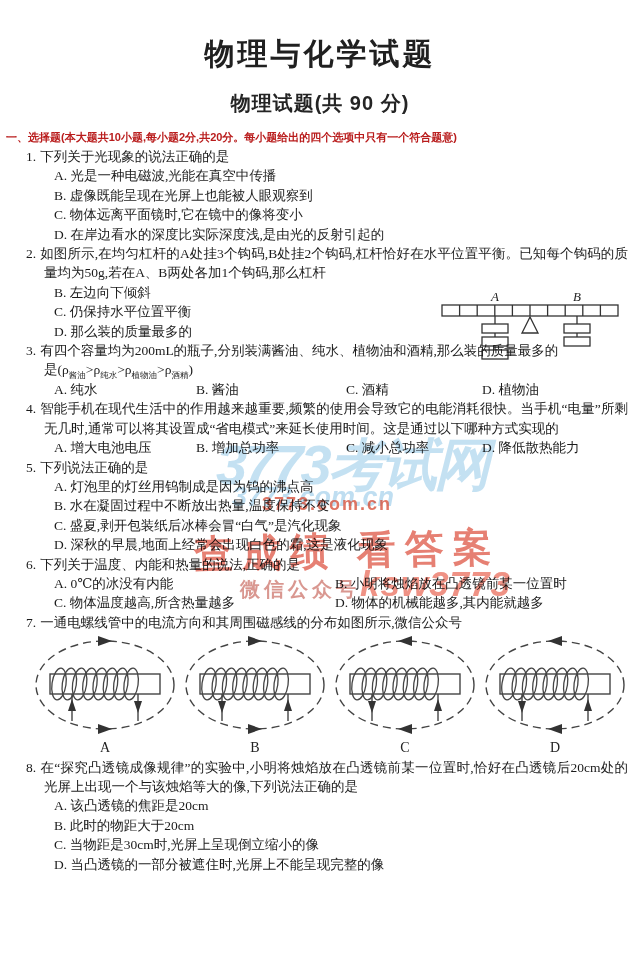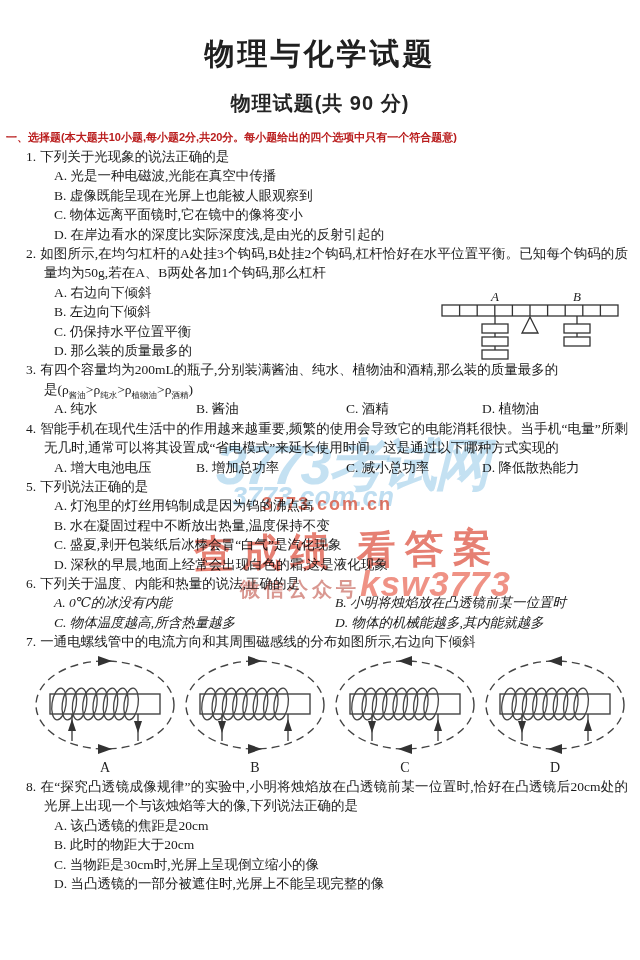--- a/index.html
+++ b/index.html
@@ -26,21 +26,21 @@
   .questions{padding:0 12px 0 26px;font-size:13.5px;line-height:19.4px;}
   .q{position:relative;}
   .stem{padding-left:18px;text-indent:-18px;text-align:justify;}
   .qnum{margin-right:4px;}
   .opt{padding-left:28px;}
   .opts-row{display:flex;padding-left:28px;}
   .opts-row .opt{padding-left:0;}
   .opts-row .c1{width:142px;}
   .opts-row .c2{width:150px;}
   .opts-row .c3{width:136px;}
-  .opts-grid{display:grid;grid-template-columns:281px 1fr;padding-left:28px;font-style:italic;}
+  .opts-grid{display:grid;grid-template-columns:281px 1fr;padding-left:28px;}
   .opts-grid .opt{padding-left:0;}
 
   .q2-opts{width:420px;}
   .lever-diagram{position:absolute;right:4px;top:44px;width:186px;height:84px;}
 
   sub{font-size:8.5px;line-height:0;}
 
   .solenoid-row{display:flex;justify-content:space-between;padding:3px 2px 0 4px;}
   .solenoid{width:152px;text-align:center;}
   .solenoid-figure{width:150px;height:102px;margin:0 auto;}
@@ -90,21 +90,20 @@
       <div class="stem"><span class="qnum">1.</span><span>下列关于光现象的说法正确的是</span></div>
       <div class="opt">A. 光是一种电磁波,光能在真空中传播</div>
       <div class="opt">B. 虚像既能呈现在光屏上也能被人眼观察到</div>
       <div class="opt">C. 物体远离平面镜时,它在镜中的像将变小</div>
       <div class="opt">D. 在岸边看水的深度比实际深度浅,是由光的反射引起的</div>
     </div>
 
     <div class="q">
       <div class="stem"><span class="qnum">2.</span><span>如图所示,在均匀杠杆的A处挂3个钩码,B处挂2个钩码,杠杆恰好在水平位置平衡。已知每个钩码的质量均为50g,若在A、B两处各加1个钩码,那么杠杆</span></div>
       <div class="q2-opts">
-        <div class="opt">A. 右边向下倾斜</div>
         <div class="opt">B. 左边向下倾斜</div>
         <div class="opt">C. 仍保持水平位置平衡</div>
         <div class="opt">D. 那么装的质量最多的</div>
       </div>
       <div class="lever-diagram"><svg width="186" height="84" viewBox="0 0 186 84">
             <g fill="none" stroke="#333" stroke-width="1.3">
               <rect x="4" y="17" width="176" height="11"></rect>
               <line x1="21.6" y1="17" x2="21.6" y2="28"></line>
               <line x1="39.2" y1="17" x2="39.2" y2="28"></line>
               <line x1="56.800000000000004" y1="17" x2="56.800000000000004" y2="28"></line>
@@ -164,21 +163,21 @@
       <div class="stem"><span class="qnum">6.</span><span>下列关于温度、内能和热量的说法,正确的是</span></div>
       <div class="opts-grid">
         <div class="opt">A. 0℃的冰没有内能</div>
         <div class="opt">B. 小明将烛焰放在凸透镜前某一位置时</div>
         <div class="opt">C. 物体温度越高,所含热量越多</div>
         <div class="opt">D. 物体的机械能越多,其内能就越多</div>
       </div>
     </div>
 
     <div class="q">
-      <div class="stem"><span class="qnum">7.</span><span>一通电螺线管中的电流方向和其周围磁感线的分布如图所示,右边向下倾斜</span></div>
+      <div class="stem"><span class="qnum">7.</span><span>一通电螺线管中的电流方向和其周围磁感线的分布如图所示,微信公众号</span></div>
       <div class="solenoid-row">
         <div class="solenoid">
           <div class="solenoid-figure"><svg width="150" height="102" viewBox="0 0 150 102">
                 <ellipse cx="75" cy="50" rx="69" ry="44" fill="none" stroke="#444" stroke-width="1.4" stroke-dasharray="8 5"></ellipse>
                 <polygon points="68,1 82,6 68,11" fill="#333"></polygon>
                 <polygon points="68,89 82,94 68,99" fill="#333"></polygon>
                 <line x1="42" y1="55" x2="42" y2="86" stroke="#444" stroke-width="1.4"></line>
                 <polygon points="38,76 42,64 46,76" fill="#333"></polygon>
                 <line x1="108" y1="55" x2="108" y2="86" stroke="#444" stroke-width="1.4"></line>
                 <polygon points="104,66 108,78 112,66" fill="#333"></polygon>

